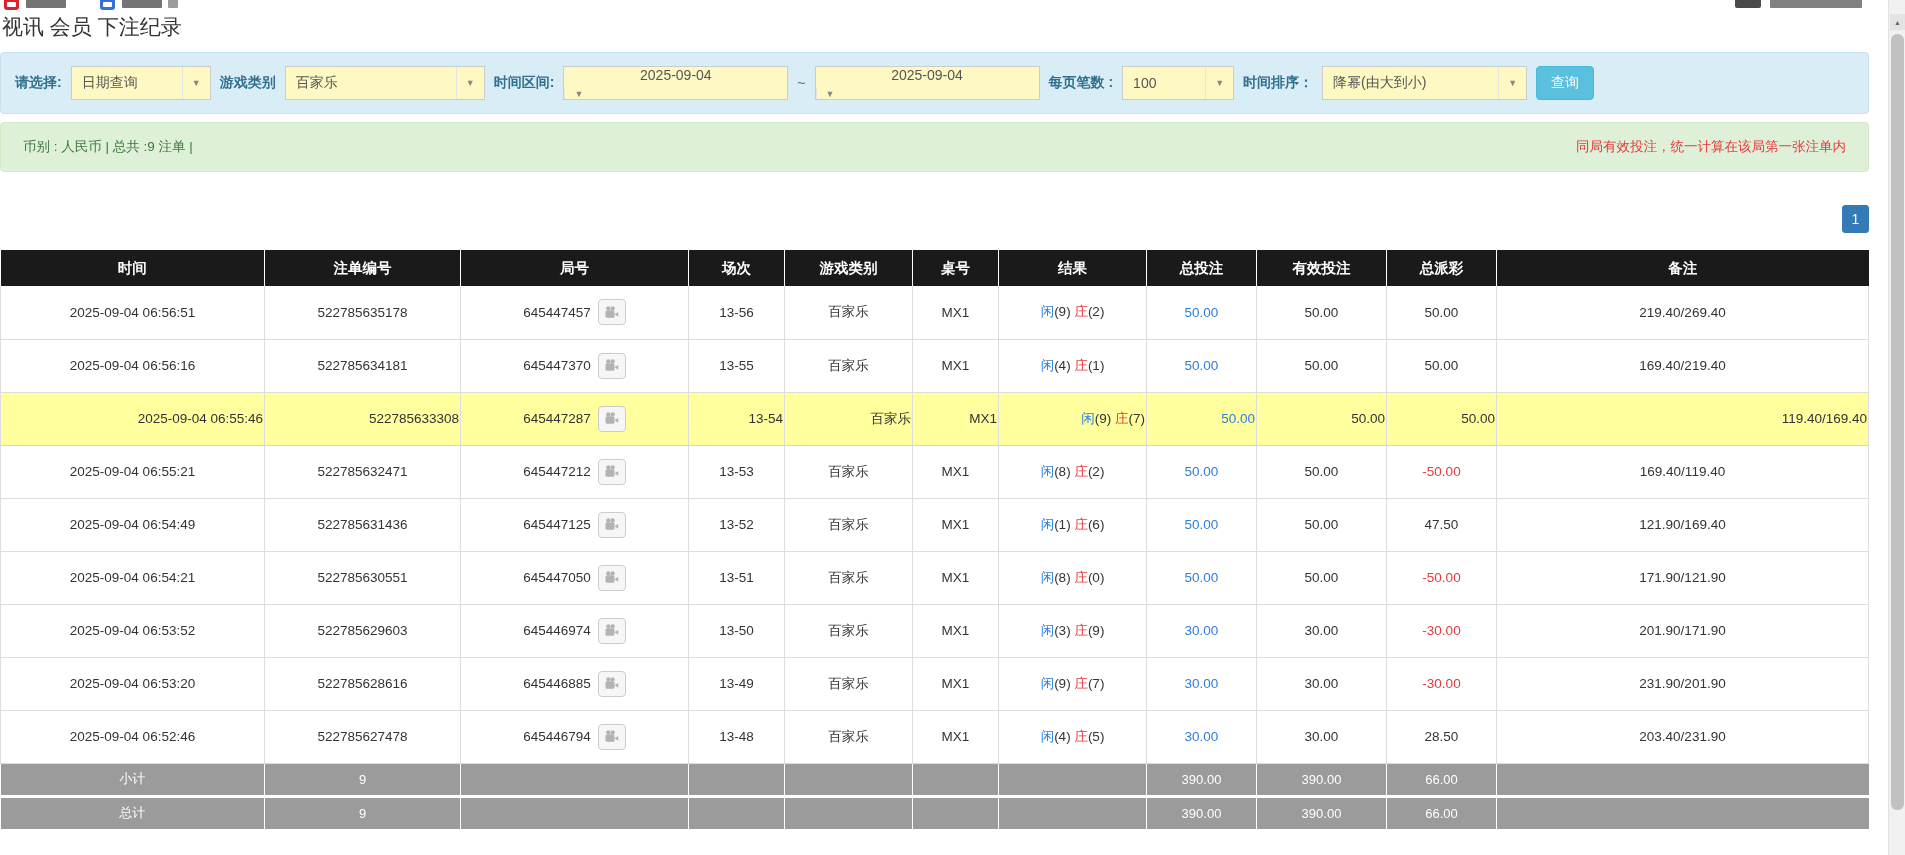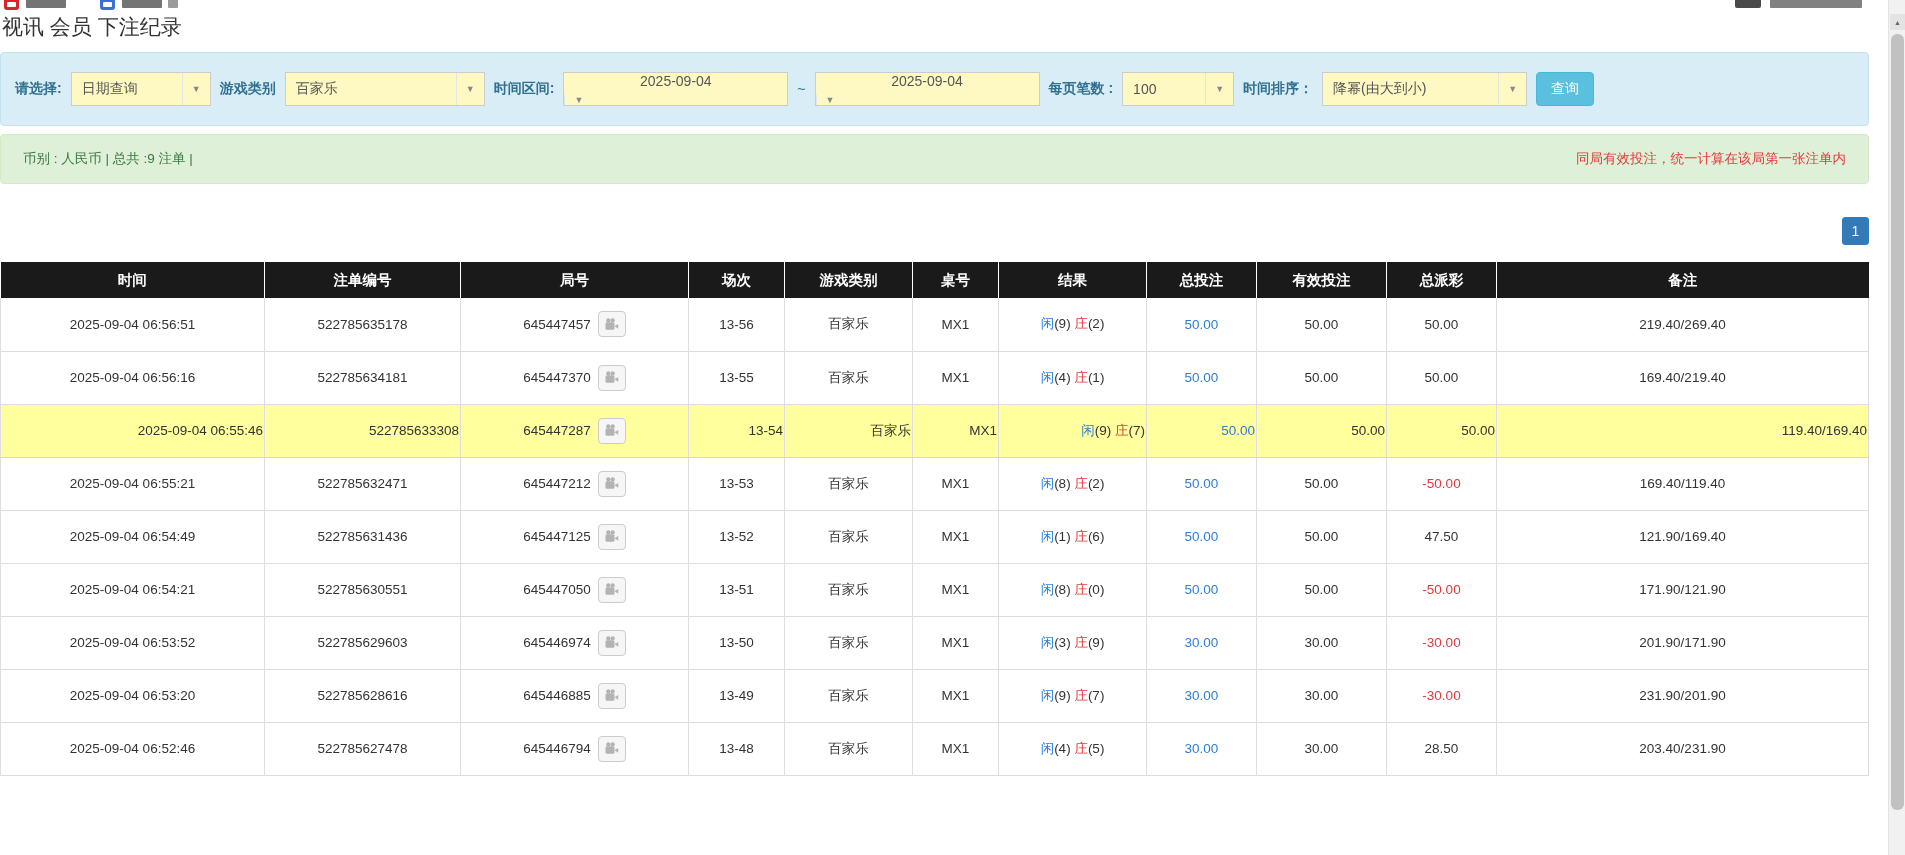--- a/index.html
+++ b/index.html
@@ -20,21 +20,21 @@
   .cut-text.t1 { left:26px;  width:40px; }
   .cut-text.t2 { left:122px; width:40px; }
   .cut-text.t3 { left:168px; width:10px; background:#8a8a8a; }
   .cut-right-icon { position:absolute; top:-3px; left:1735px; width:26px; height:11px; background:#4a4a4a; border-radius:2px; }
   .cut-text.t4 { left:1770px; width:92px; background:#6b6b6b; }
 
   .page-title { font-size:21px; font-weight:400; color:#333; margin:2px 0 0 2px; line-height:26px; }
 
   
   .filter-panel {
-    margin-top:12px; height:74px; width:1869px;
+    margin-top:12px; height:62px; width:1869px;
     background:#d9edf7; border:1px solid #c5e1ef; border-radius:4px;
     display:flex; align-items:center; gap:9px; padding:0 14px;
   }
   .flabel { color:#31708f; font-weight:bold; font-size:14px; white-space:nowrap; }
   .tilde { color:#31708f; font-size:14px; }
   .select {
     background:#fef9c3; border:1px solid #ccc; border-radius:0; height:34px;
     display:flex; align-items:center; font-size:14px; color:#555; cursor:pointer;
   }
   .select .val { padding:0 10px; flex:1; white-space:nowrap; overflow:hidden; }
@@ -420,20 +420,46 @@
           </td>
           <td>13-48</td>
           <td>百家乐</td>
           <td>MX1</td>
           <td><span class="c-blue">闲</span><span>(4)&nbsp;</span><span class="c-red">庄</span><span>(5)</span></td>
           <td><span class="link">30.00</span></td>
           <td>30.00</td>
           <td>28.50</td>
           <td>203.40/231.90</td>
         </tr>
+        <tr class="sumrow">
+          <td>小计</td>
+          <td>9</td>
+          <td></td>
+          <td></td>
+          <td></td>
+          <td></td>
+          <td></td>
+          <td>390.00</td>
+          <td>390.00</td>
+          <td>66.00</td>
+          <td></td>
+        </tr>
+        <tr class="sumrow totrow">
+          <td>总计</td>
+          <td>9</td>
+          <td></td>
+          <td></td>
+          <td></td>
+          <td></td>
+          <td></td>
+          <td>390.00</td>
+          <td>390.00</td>
+          <td>66.00</td>
+          <td></td>
+        </tr>
       </tbody>
   </table>
 
 </div>
 
 <div class="scrollbar">
   <div class="sb-up">▲</div>
   <div class="sb-thumb"></div>
 </div>
 

